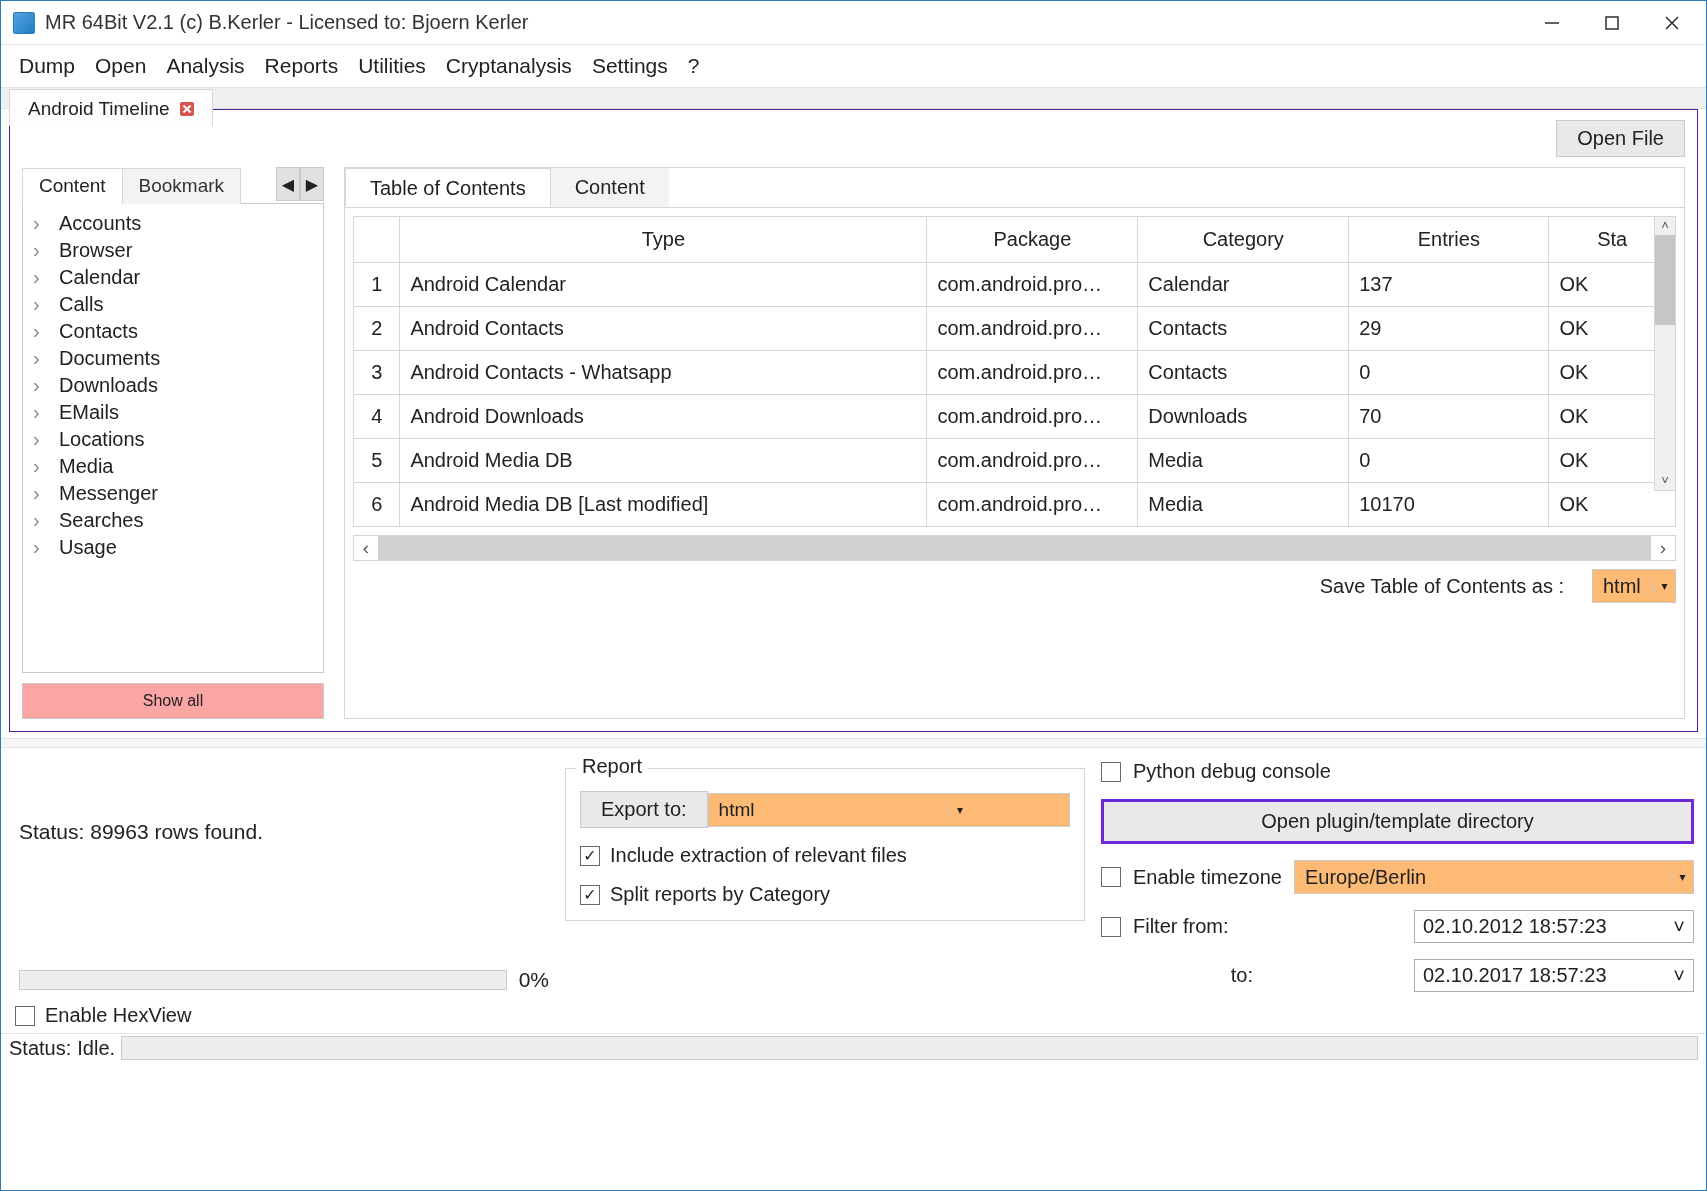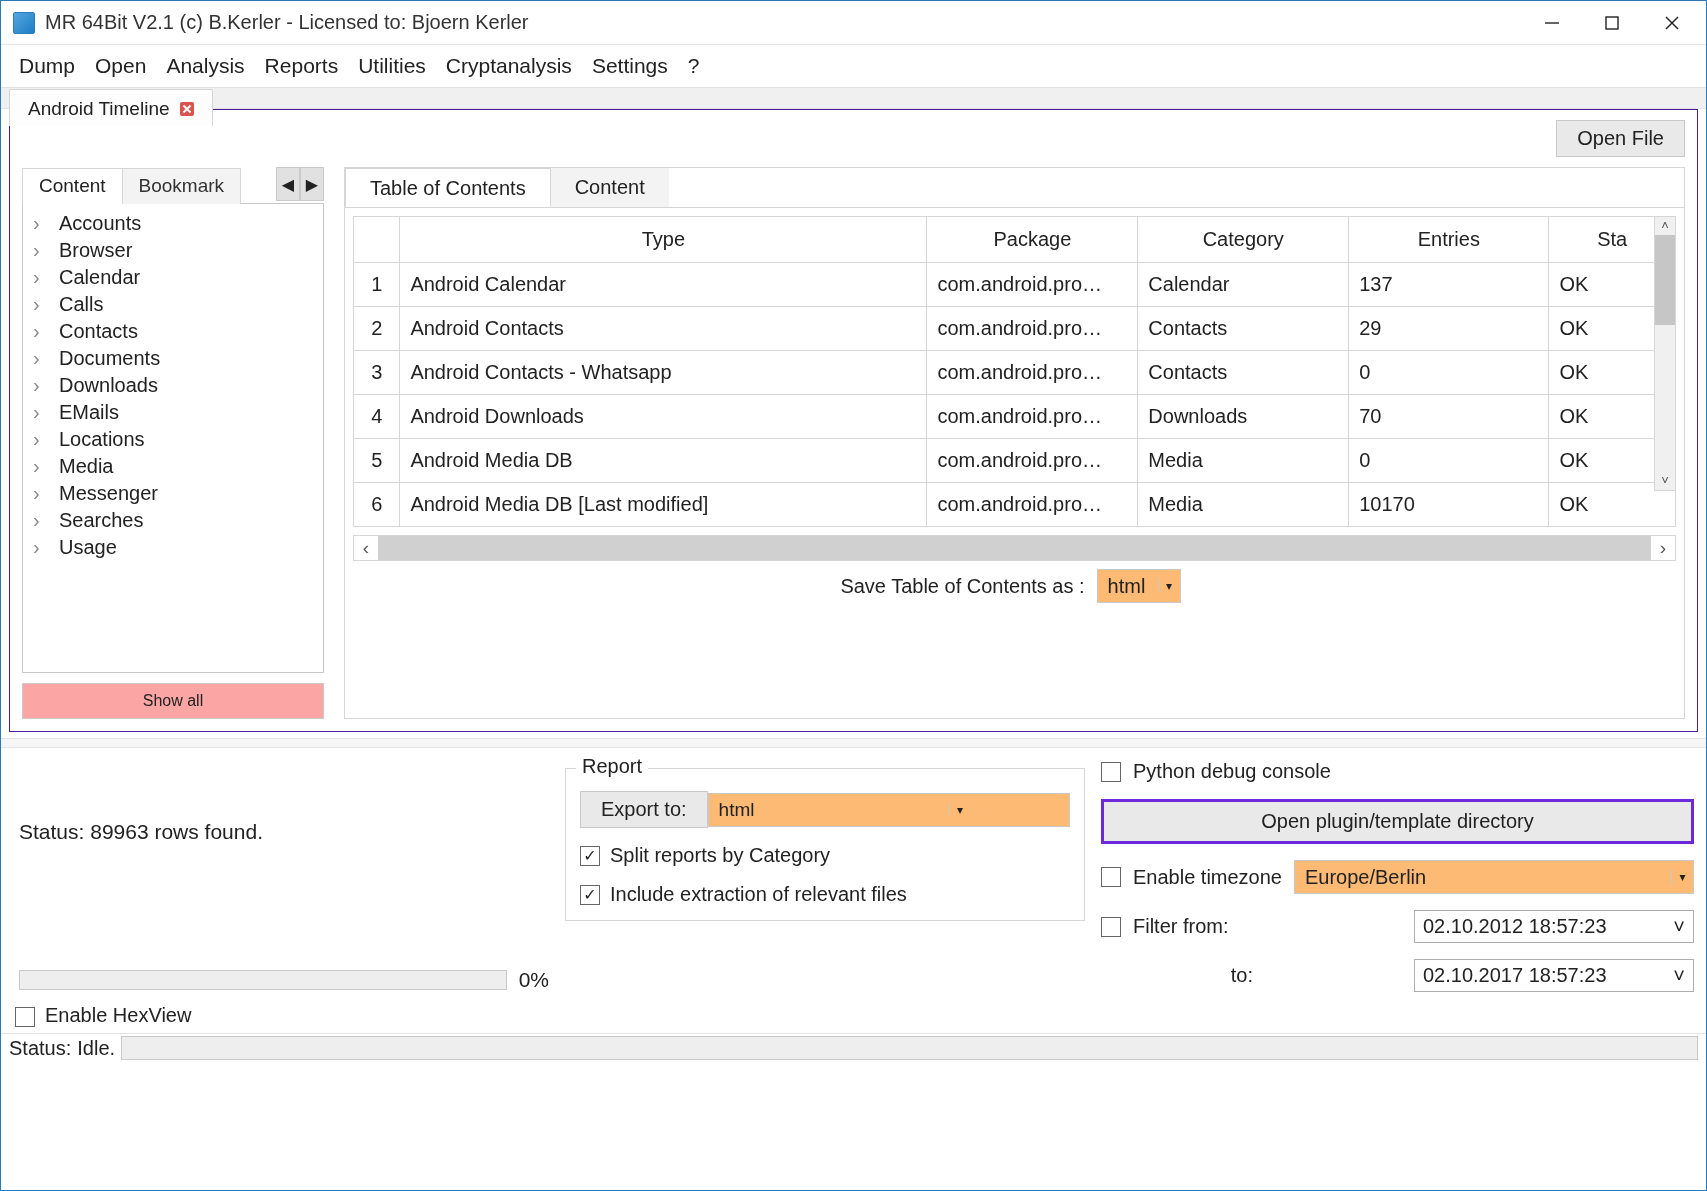--- a/index.html
+++ b/index.html
@@ -119,21 +119,21 @@
   .col-stat { width:120px; }
   .vscroll { position:absolute; right:8px; top:8px; bottom:44px; width:22px; background:#f0f0f0; border:1px solid #d6d6d6;}
   .vscroll .thumb { position:absolute; left:0; right:0; top:18px; height:90px; background:#c6c6c6;}
   .vscroll .arr { position:absolute; left:0;right:0; height:18px; text-align:center; font-size:13px; line-height:18px; color:#555;}
   .vscroll .arr.up { top:0;}
   .vscroll .arr.dn { bottom:0;}
   .hscroll { height:26px; border:1px solid #d6d6d6; display:flex; align-items:center; margin:0 8px 8px 8px; background:#fff;}
   .hscroll .arr { width:24px; text-align:center; color:#555; }
   .hscroll .track { flex:1; height:100%; background:#d0d0d0; position:relative;}
   .hscroll .track .thumb { position:absolute; left:0; width:78%; top:0; bottom:0; background:#d0d0d0;}
-  .save-row { display:flex; justify-content:center; align-items:center; gap:12px; padding: 0 8px 8px 0; font-size:20px;}
+  .save-row { display:flex; justify-content:flex-end; align-items:center; gap:28px; padding: 0 8px 8px 0; font-size:20px;}
   .combo { display:inline-flex; align-items:center; border:1px solid #c9c9c9; background:#fdba74; height:34px; }
   .combo .val { padding:0 10px; min-width:60px; }
   .combo .dd { width:22px; text-align:center; border-left:1px solid #c9c9c9; font-size:12px;}
   .thinbar { height:10px; background:#f6f6f6; border-top:1px solid #e3e3e3; border-bottom:1px solid #e3e3e3; margin:6px 0;}
   
   .bottom { display:flex; padding: 6px 12px 6px 18px; gap: 16px;}
   .bcol1 { width:530px; display:flex; flex-direction:column; justify-content:space-between; }
   .status-line { font-size:21px; margin-top:60px; margin-bottom:60px;}
   .progress-row { display:flex; align-items:center; gap:12px;}
   .progress { flex:1; height:20px; border:1px solid #c9c9c9; background:#eee;}
@@ -146,21 +146,21 @@
   .chk-row { display:flex; align-items:center; gap:10px; font-size:20px; margin-top:16px;}
   .checkbox { width:20px; height:20px; border:1px solid #666; display:inline-flex; align-items:center; justify-content:center; font-size:16px;}
   .checkbox.checked::after { content:"✓"; line-height:1; }
   .bcol3 { flex:1; display:flex; flex-direction:column; gap:16px;}
   .field-row { display:flex; align-items:center; gap:12px; font-size:20px;}
   .field-row .label { width:160px; }
   .field-row .label.right { text-align:right; }
   .tz-combo { flex:1; }
   .date-input { border:1px solid #adadad; background:#fff; padding:4px 8px; width:280px; display:flex; justify-content:space-between;}
   .bigbtn { border:3px solid #6d28d9; background:#e9e9e9; text-align:center; padding:8px 0; font-size:20px;}
-  .hexrow { padding: 6px 14px; display:flex; align-items:flex-end; gap:10px; font-size:20px;}
+  .hexrow { padding: 6px 14px; display:flex; align-items:center; gap:10px; font-size:20px;}
   .statusbar { display:flex; align-items:center; padding:2px 8px; font-size:20px; border-top:1px solid #e3e3e3;}
   .statusbar .slabel { margin-right:6px;}
   .statusbar .sfield { flex:1; height:24px; border:1px solid #c9c9c9; background:#eee;}
 </style>
 </head>
 <body>
 
 <div class="window">
 
   <div class="titlebar">
@@ -403,25 +403,25 @@
         <div class="report-inner">
           <div class="export-row">
             <div class="btn">Export to:</div>
             <div class="combo wide-combo">
               <div class="val" style="min-width:240px;">html</div>
               <div class="dd">▾</div>
             </div>
           </div>
           <div class="chk-row">
             <span class="checkbox checked"></span>
-            <span>Split reports by Category</span>
+            <span>Include extraction of relevant files</span>
           </div>
           <div class="chk-row">
             <span class="checkbox checked"></span>
-            <span>Include extraction of relevant files</span>
+            <span>Split reports by Category</span>
           </div>
         </div>
       </div>
     </div>
 
     <div class="bcol3">
       <div class="field-row">
         <span class="checkbox"></span>
         <span>Python debug console</span>
       </div>

